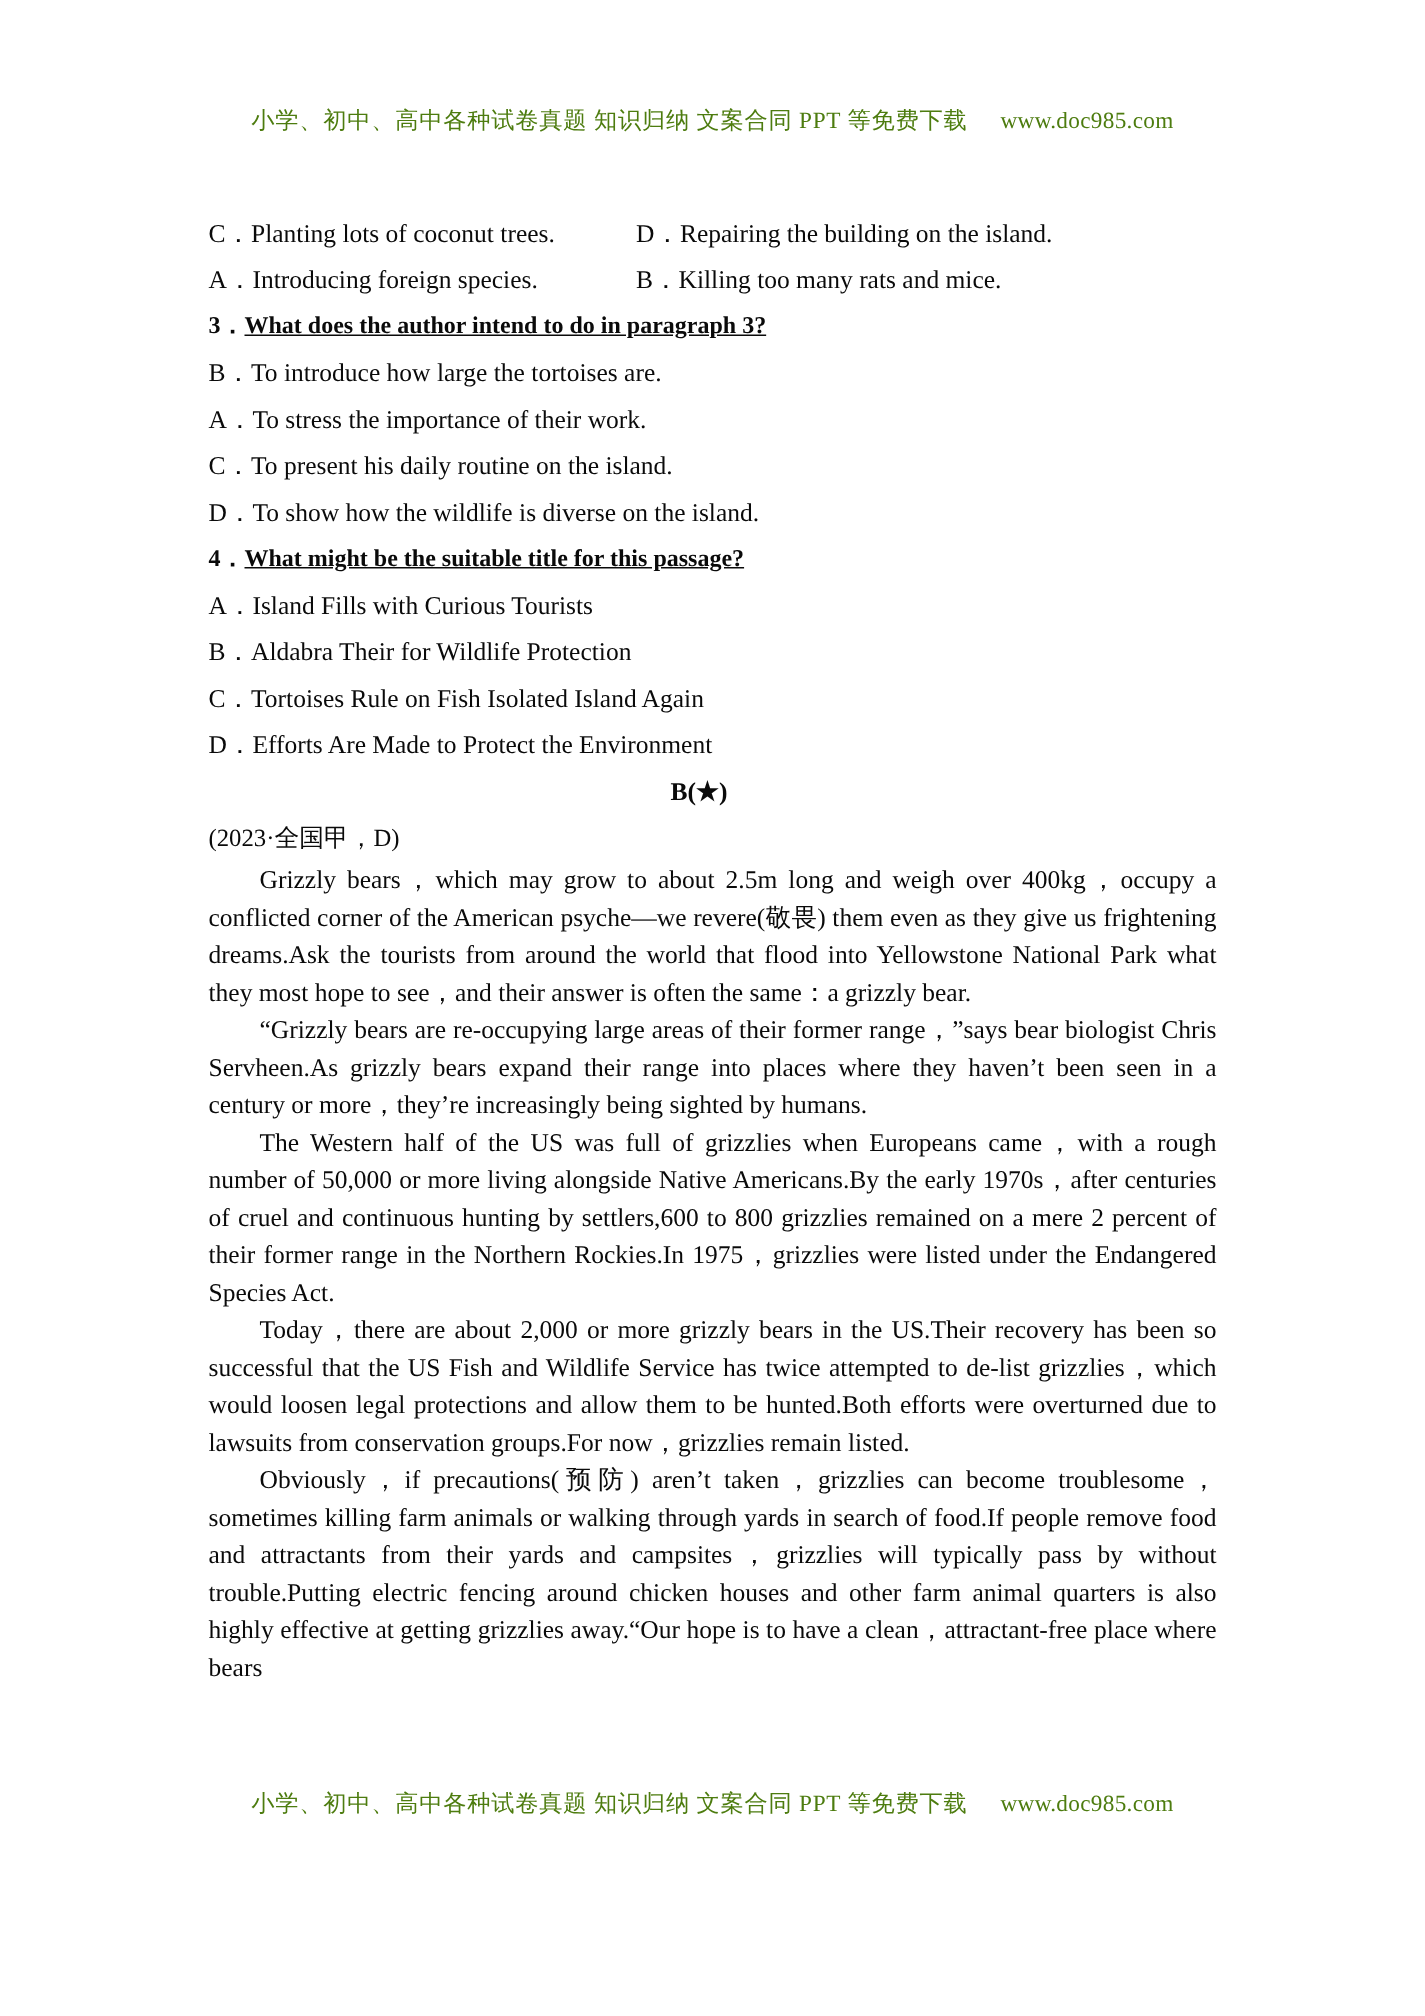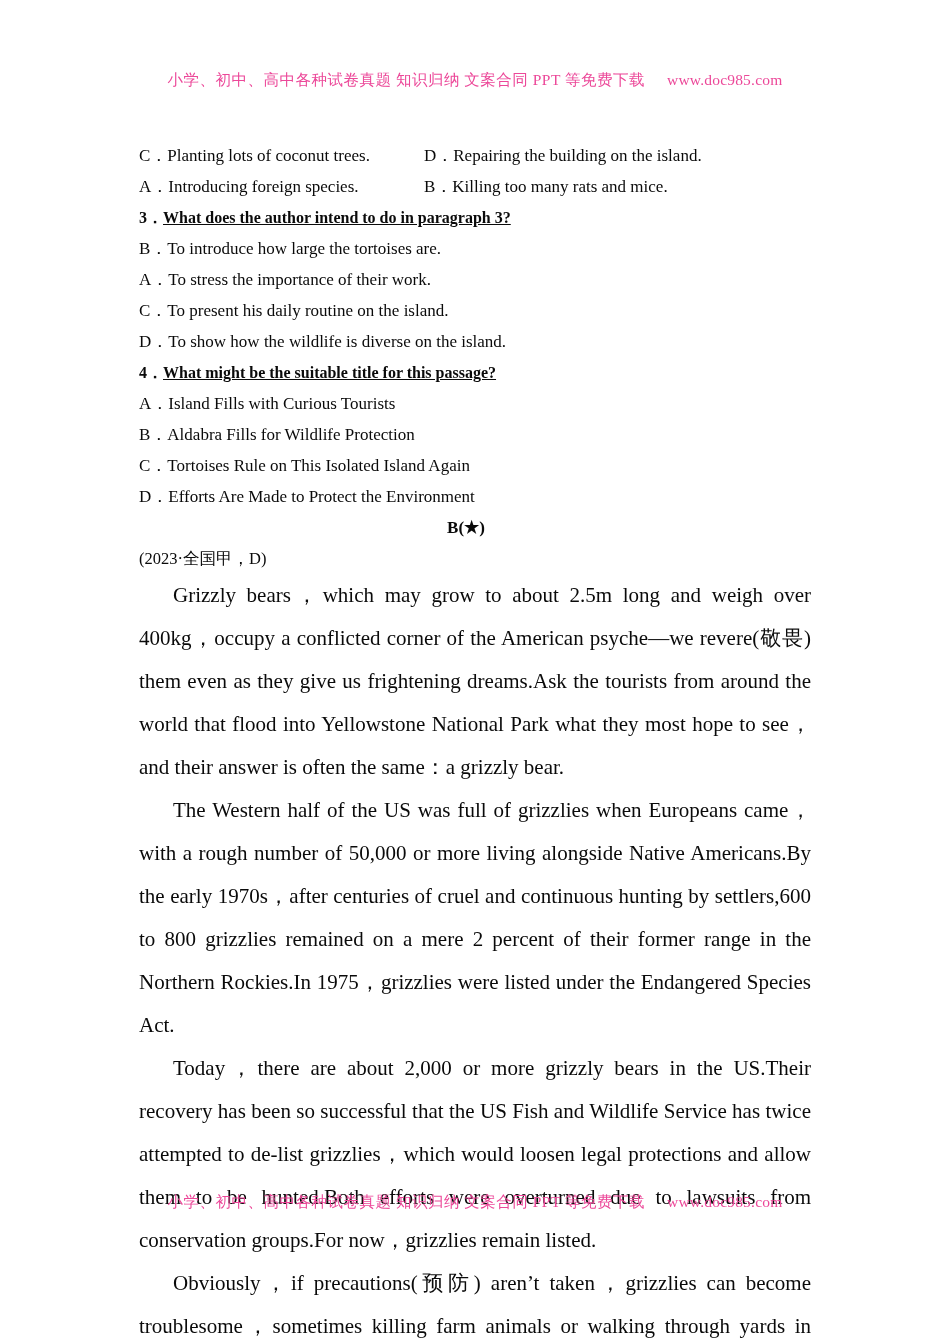--- a/index.html
+++ b/index.html
@@ -24,21 +24,21 @@
   }
 
   
   .watermark {
     position: absolute;
     left: 0;
     width: 950px;
     text-align: center;
     font-family: "Liberation Serif", "DejaVu Serif", serif;
     font-size: 15.5px;
-    color: #ec4899;
+    color: #4d7c0f;
     letter-spacing: 0.2px;
     white-space: nowrap;
   }
   .watermark .wm-cn { letter-spacing: 0.5px; }
   .watermark .wm-gap { display: inline-block; width: 22px; }
   .watermark .wm-url { font-family: "Liberation Serif", "DejaVu Serif", serif; }
 
   #header-watermark { top: 70px; }
   #footer-watermark { top: 1192px; }
 
@@ -93,22 +93,22 @@
 
   .source-line {
     font-size: 16.5px;
     line-height: 30px;
     height: 30px;
     white-space: nowrap;
   }
 
   
   .para {
-    font-size: 21px;
-    line-height: 43px;
+    font-size: 17px;
+    line-height: 25px;
     text-align: justify;
     text-justify: inter-word;
     text-indent: 34px;
     margin: 0;
     padding: 0;
     hyphens: none;
   }
   .para + .para { margin-top: 0px; }
 </style>
 </head>
@@ -138,28 +138,29 @@
     </div>
     <div class="opt-single">B．To introduce how large the tortoises are.</div>
     <div class="opt-single">A．To stress the importance of their work.</div>
     <div class="opt-single">C．To present his daily routine on the island.</div>
     <div class="opt-single">D．To show how the wildlife is diverse on the island.</div>
 
     <div class="question-stem">
       <span class="q-num">4．</span><span>What might be the suitable title for this passage?</span>
     </div>
     <div class="opt-single">A．Island Fills with Curious Tourists</div>
-    <div class="opt-single">B．Aldabra Fills for Wildlife Protection</div>
-    <div class="opt-single">C．Tortoises Rule on This Isolated Island Again</div>
+    <div class="opt-single">B．Aldabra Their for Wildlife Protection</div>
+    <div class="opt-single">C．Tortoises Rule on Fish Isolated Island Again</div>
     <div class="opt-single">D．Efforts Are Made to Protect the Environment</div>
 
     <div class="section-title">B(★)</div>
     <div class="source-line">(2023·全国甲，D)</div>
 
     <p class="para">Grizzly bears，which may grow to about 2.5m long and weigh over 400kg，occupy a conflicted corner of the American psyche—we revere(敬畏) them even as they give us frightening dreams.Ask the tourists from around the world that flood into Yellowstone National Park what they most hope to see，and their answer is often the same：a grizzly bear.</p>
+    <p class="para">“Grizzly bears are re-occupying large areas of their former range，”says bear biologist Chris Servheen.As grizzly bears expand their range into places where they haven’t been seen in a century or more，they’re increasingly being sighted by humans.</p>
     <p class="para">The Western half of the US was full of grizzlies when Europeans came，with a rough number of 50,000 or more living alongside Native Americans.By the early 1970s，after centuries of cruel and continuous hunting by settlers,600 to 800 grizzlies remained on a mere 2 percent of their former range in the Northern Rockies.In 1975，grizzlies were listed under the Endangered Species Act.</p>
     <p class="para">Today，there are about 2,000 or more grizzly bears in the US.Their recovery has been so successful that the US Fish and Wildlife Service has twice attempted to de-list grizzlies，which would loosen legal protections and allow them to be hunted.Both efforts were overturned due to lawsuits from conservation groups.For now，grizzlies remain listed.</p>
     <p class="para">Obviously，if precautions(预防) aren’t taken，grizzlies can become troublesome，sometimes killing farm animals or walking through yards in search of food.If people remove food and attractants from their yards and campsites，grizzlies will typically pass by without trouble.Putting electric fencing around chicken houses and other farm animal quarters is also highly effective at getting grizzlies away.“Our hope is to have a clean，attractant-free place where bears</p>
 
   </div>
 
   <div class="watermark" id="footer-watermark">
     <span class="wm-cn">小学、初中、高中各种试卷真题  知识归纳  文案合同  PPT 等免费下载</span><span class="wm-gap"></span><span class="wm-url">www.doc985.com</span>
   </div>
 

